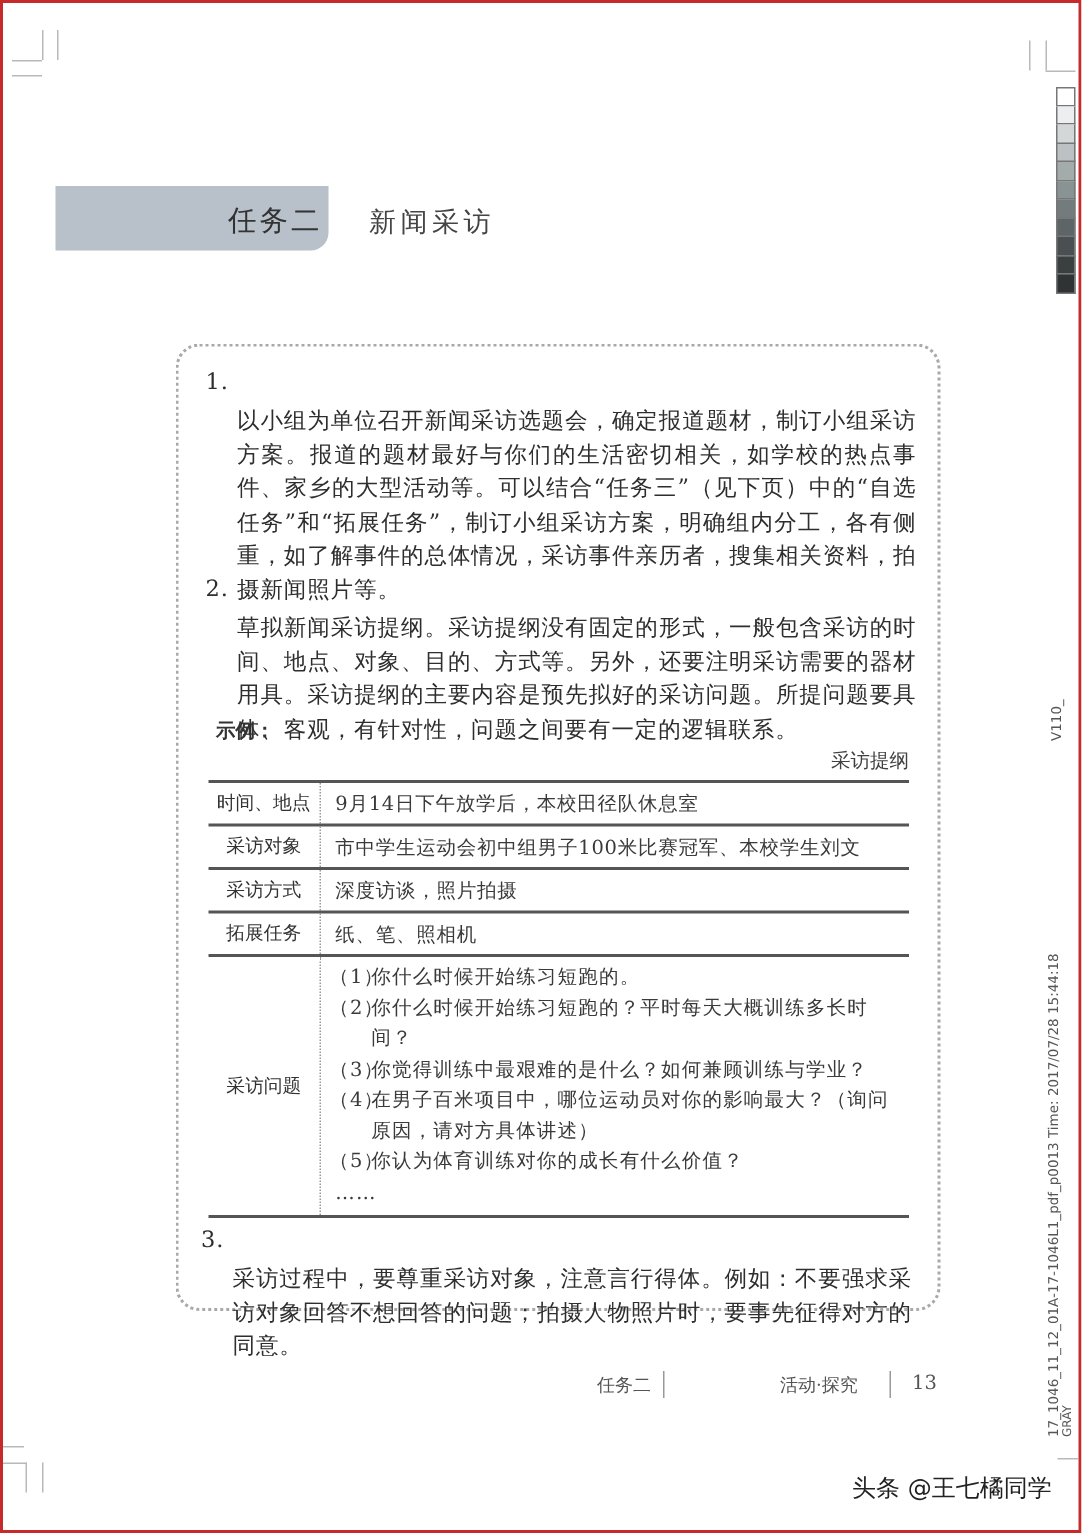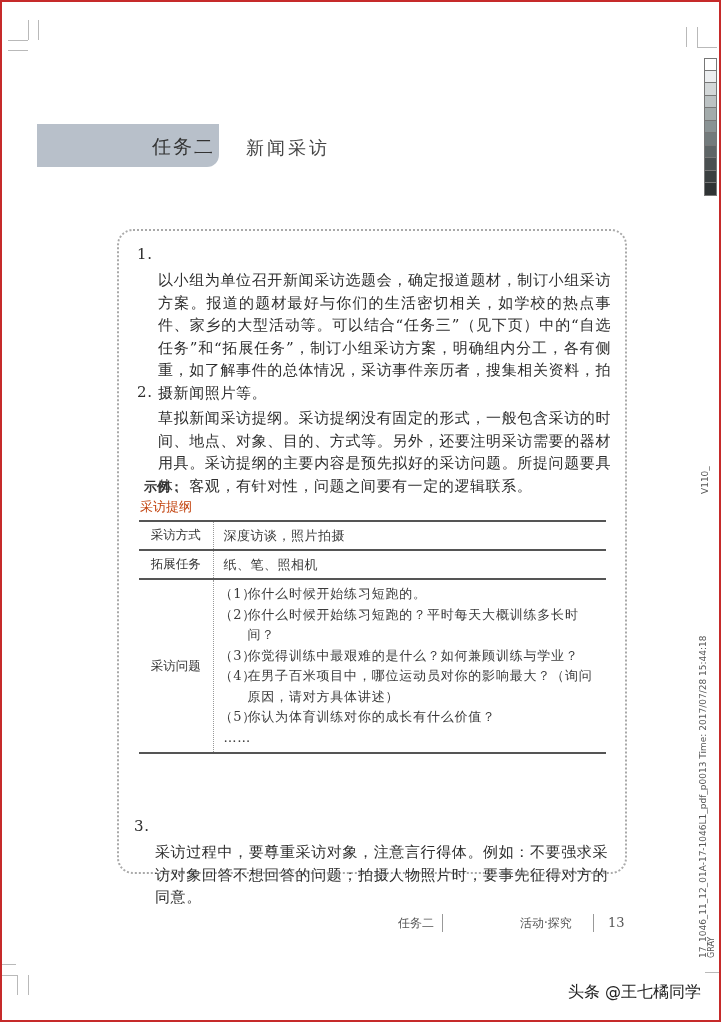--- a/index.html
+++ b/index.html
@@ -11,21 +11,21 @@
   .grayscale div { height: 12.5px; border: 1px solid #777; border-top: none; }
   .grayscale div:first-child { border-top: 1px solid #777; }
   .title-bar { position: absolute; left: 37px; top: 124px; width: 182px; height: 43px; background: #b8c0ca; border-bottom-right-radius: 12px; }
   .title-task { position: absolute; left: 152px; top: 134px; font-size: 19px; color: #333; letter-spacing: 2px; }
   .title-sub { position: absolute; left: 246px; top: 136px; font-size: 18px; color: #444; letter-spacing: 3px; }
   .box { position: absolute; left: 117px; top: 229px; width: 510px; height: 645px; border: 2px dotted #a9a9a9; border-radius: 16px; }
   .para { position: absolute; left: 137px; width: 474px; font-size: 15px; line-height: 22.6px; color: #2e2e2e; letter-spacing: 0.6px; }
   .para .num { position: absolute; left: 0; top: 0; }
   .para .txt { display: block; padding-left: 21px; text-align: justify; margin-top: 26px; }
   .example-label { position: absolute; left: 144px; top: 478px; font-size: 13px; font-family: "DejaVu Sans", sans-serif; font-weight: bold; color: #333; }
-  .table-title { position: absolute; left: 140px; top: 498px; width: 466px; text-align: left; font-size: 13px; color: #c2410c; }
+  .table-title { position: absolute; left: 140px; top: 498px; width: 466px; text-align: right; font-size: 13px; color: #404040; }
   table.outline { position: absolute; left: 139px; top: 520px; width: 467px; border-collapse: collapse; font-size: 13px; }
   table.outline td { border-top: 2px solid #555; padding: 0; vertical-align: middle; }
   table.outline tr:last-child td { border-bottom: 2px solid #555; }
   table.outline td.k { width: 74px; text-align: center; border-right: 1px dotted #999; height: 29px; color: #333; font-family: "DejaVu Sans", sans-serif; font-size: 12.5px; }
   table.outline td.v { padding-left: 10px; color: #3a3a3a; letter-spacing: 0.5px; }
   .qlist { padding: 4px 0 4px 6px; }
   .qitem { font-size: 13px; line-height: 20.5px; color: #3a3a3a; position: relative; padding-left: 28px; letter-spacing: 0.8px; }
   .qitem .qn { position: absolute; left: 0; top: 0; }
   .footer { position: absolute; top: 915px; font-size: 12px; color: #555; }
   .fsep { position: absolute; top: 914px; width: 1px; height: 18px; background: #999; }
@@ -79,20 +79,28 @@
   <span class="num">2.</span>
   <span class="txt">草拟新闻采访提纲。采访提纲没有固定的形式，一般包含采访的时间、地点、对象、目的、方式等。另外，还要注明采访需要的器材用具。采访提纲的主要内容是预先拟好的采访问题。所提问题要具体、客观，有针对性，问题之间要有一定的逻辑联系。</span>
 </div>
 
 <div class="example-label">示例：</div>
 
 <div class="table-title">采访提纲</div>
 
 <table class="outline">
   <tbody>
+      <tr>
+    <td class="k">时间、地点</td>
+    <td class="v">9月14日下午放学后，本校田径队休息室</td>
+  </tr>
+  <tr>
+    <td class="k">采访对象</td>
+    <td class="v">市中学生运动会初中组男子100米比赛冠军、本校学生刘文</td>
+  </tr>
   <tr>
     <td class="k">采访方式</td>
     <td class="v">深度访谈，照片拍摄</td>
   </tr>
   <tr>
     <td class="k">拓展任务</td>
     <td class="v">纸、笔、照相机</td>
   </tr>
   <tr>
     <td class="k" style="height:144px;">采访问题</td>

